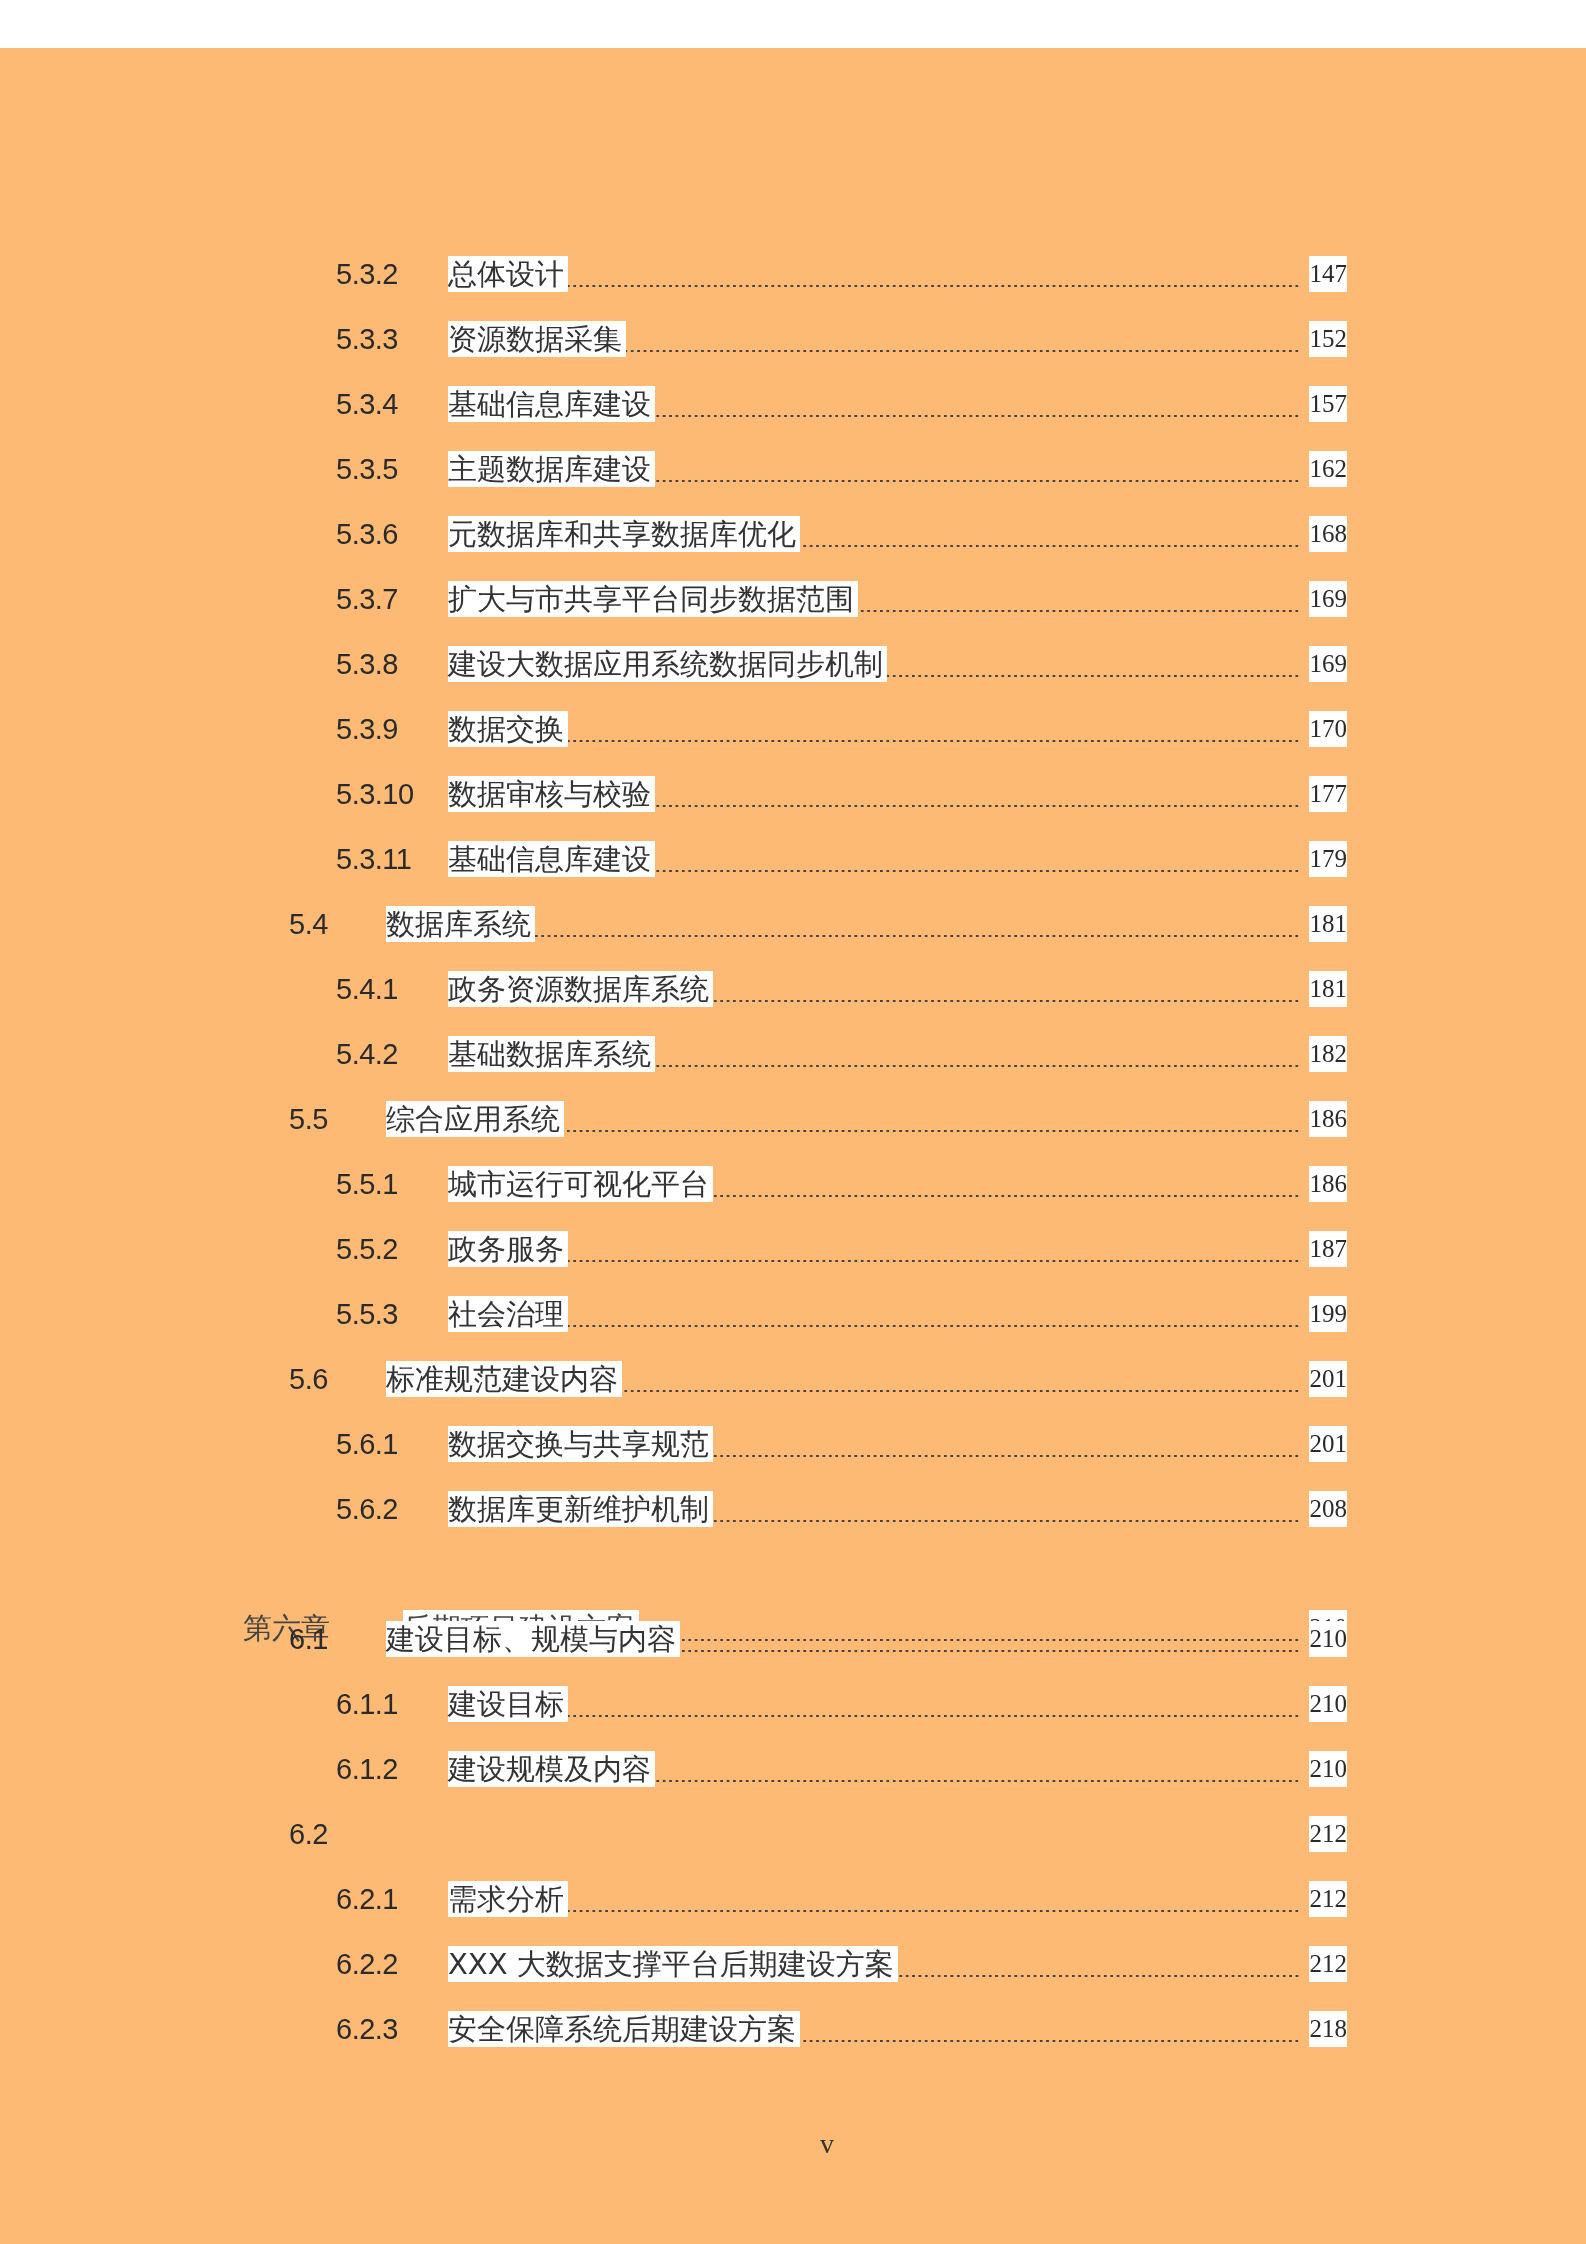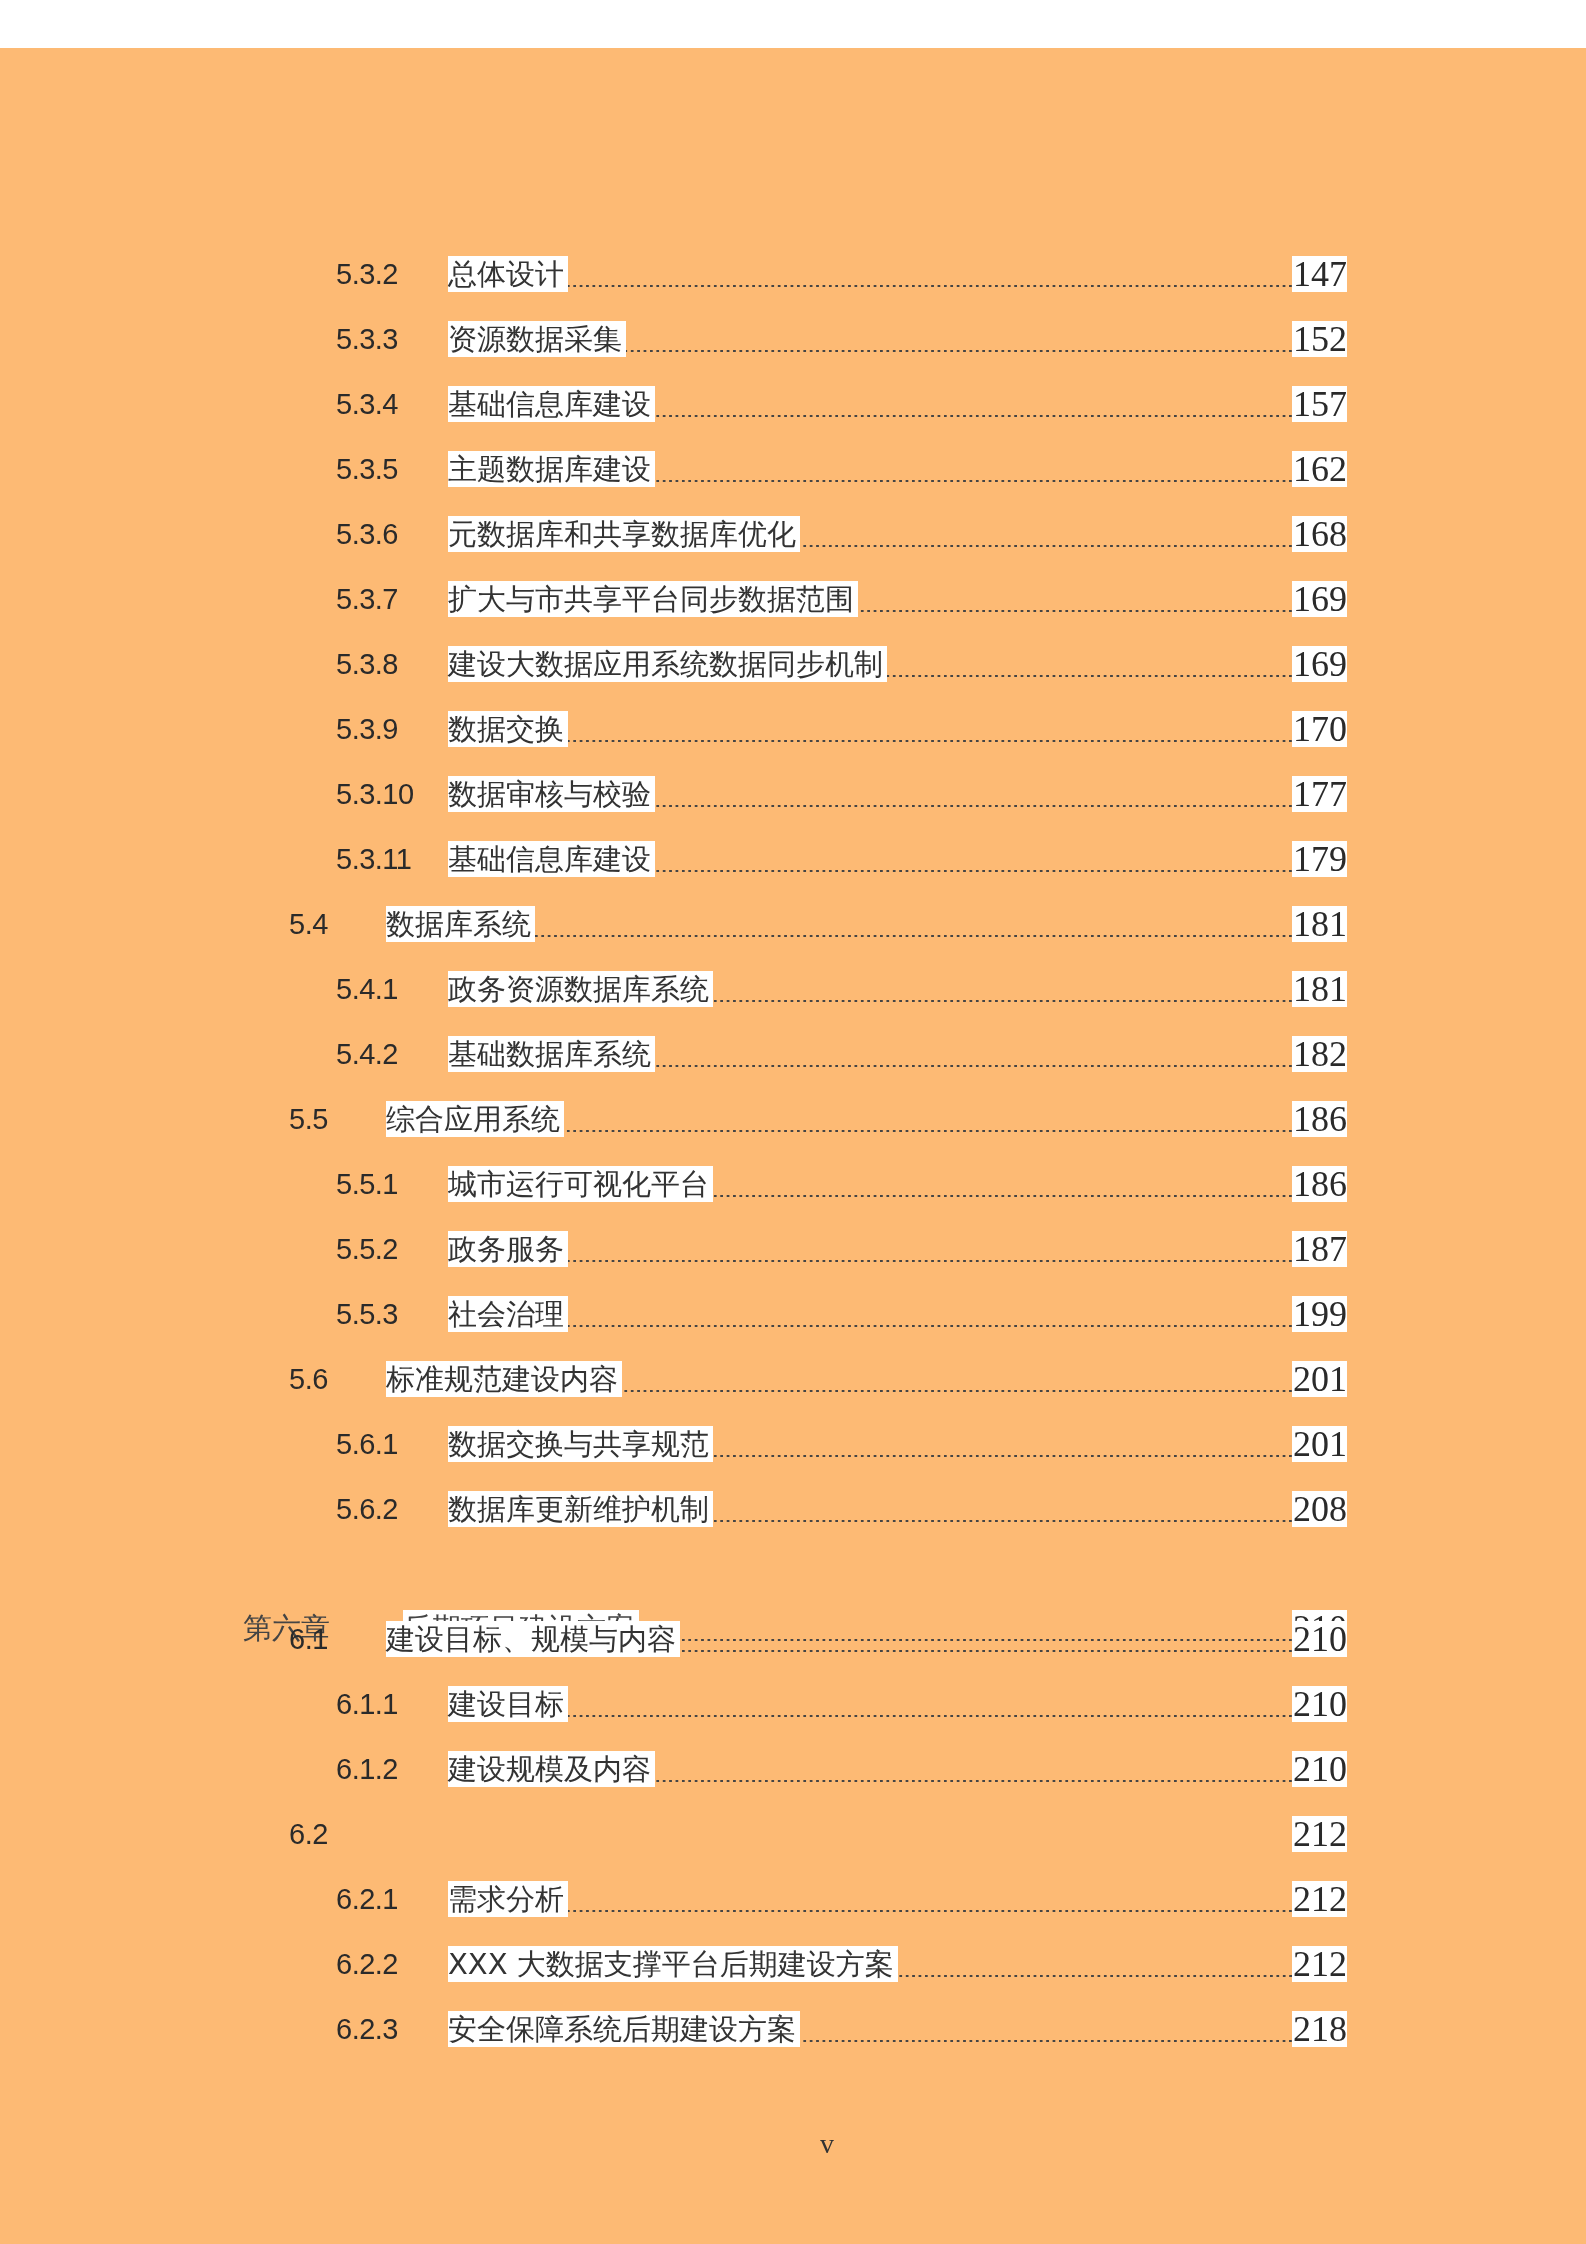--- a/index.html
+++ b/index.html
@@ -27,21 +27,21 @@
   }
   .dots {
     flex: 1 1 auto; height: 36px; position: relative;
     background-image: radial-gradient(circle, #444 1.2px, transparent 1.5px);
     background-size: 6.4px 6px; background-repeat: repeat-x;
     background-position: right 27px;
   }
   .pg {
     position: absolute; top: 14px; right: 239px;
     font-family: "Liberation Serif", "DejaVu Serif", serif;
-    font-size: 36px; line-height: 36px; color: #2a2a2a; white-space: nowrap;
+    font-size: 25px; line-height: 36px; color: #2a2a2a; white-space: nowrap;
     background: #fff; padding-left: 1px;
   }
   
   .lvl-3 .num { left: 336px; }
   .lvl-3 .title-wrap { left: 448px; right: 286px; align-items: center; }
   .lvl-2 .num { left: 289px; }
   .lvl-2 .title-wrap { left: 386px; right: 286px; justify-content: space-between; }
   .lvl-1 .num { left: 243px; font-family: "DejaVu Serif", "Liberation Serif", serif; color: #444; letter-spacing: 0; }
   .lvl-1 .title-wrap { left: 403px; right: 286px; }
   .lvl-1 .title { font-family: "DejaVu Serif", "Liberation Serif", serif; color: #444; }

